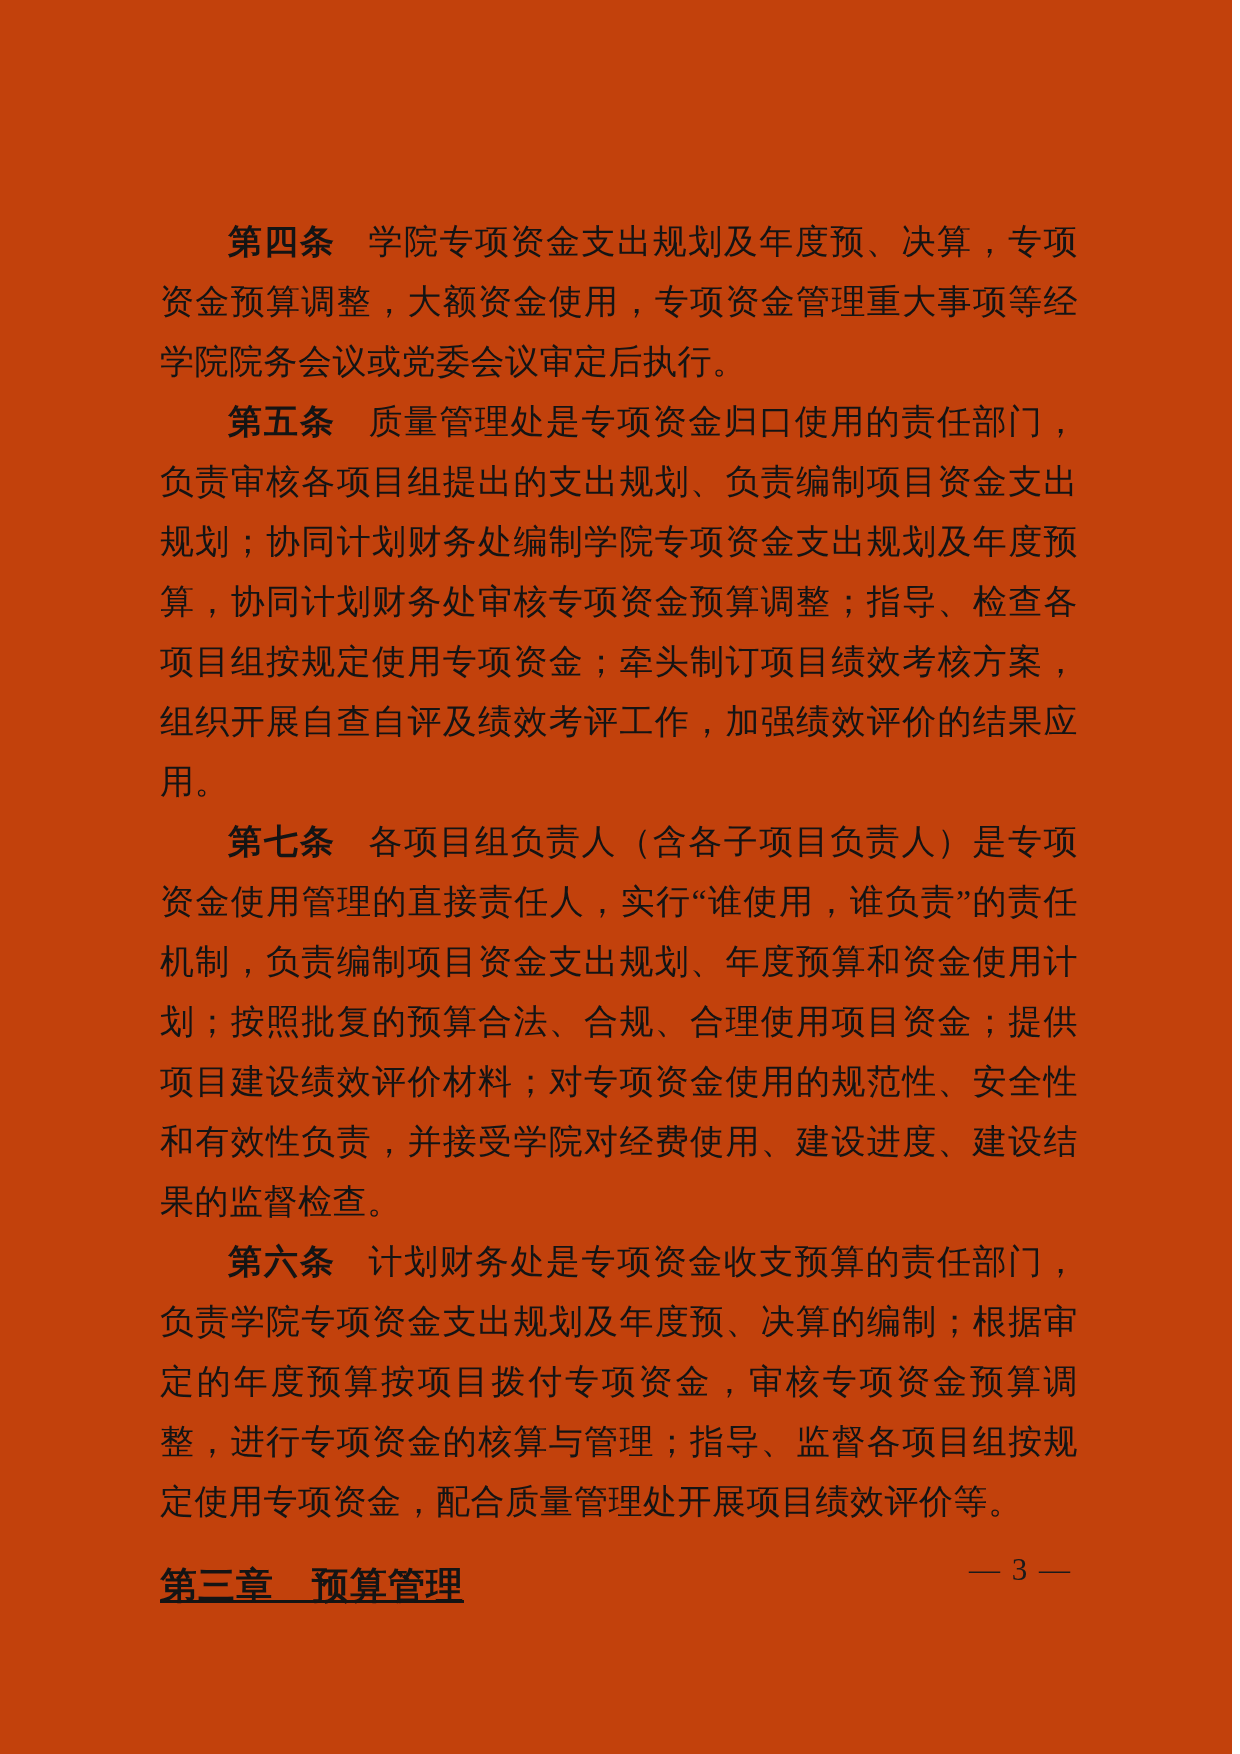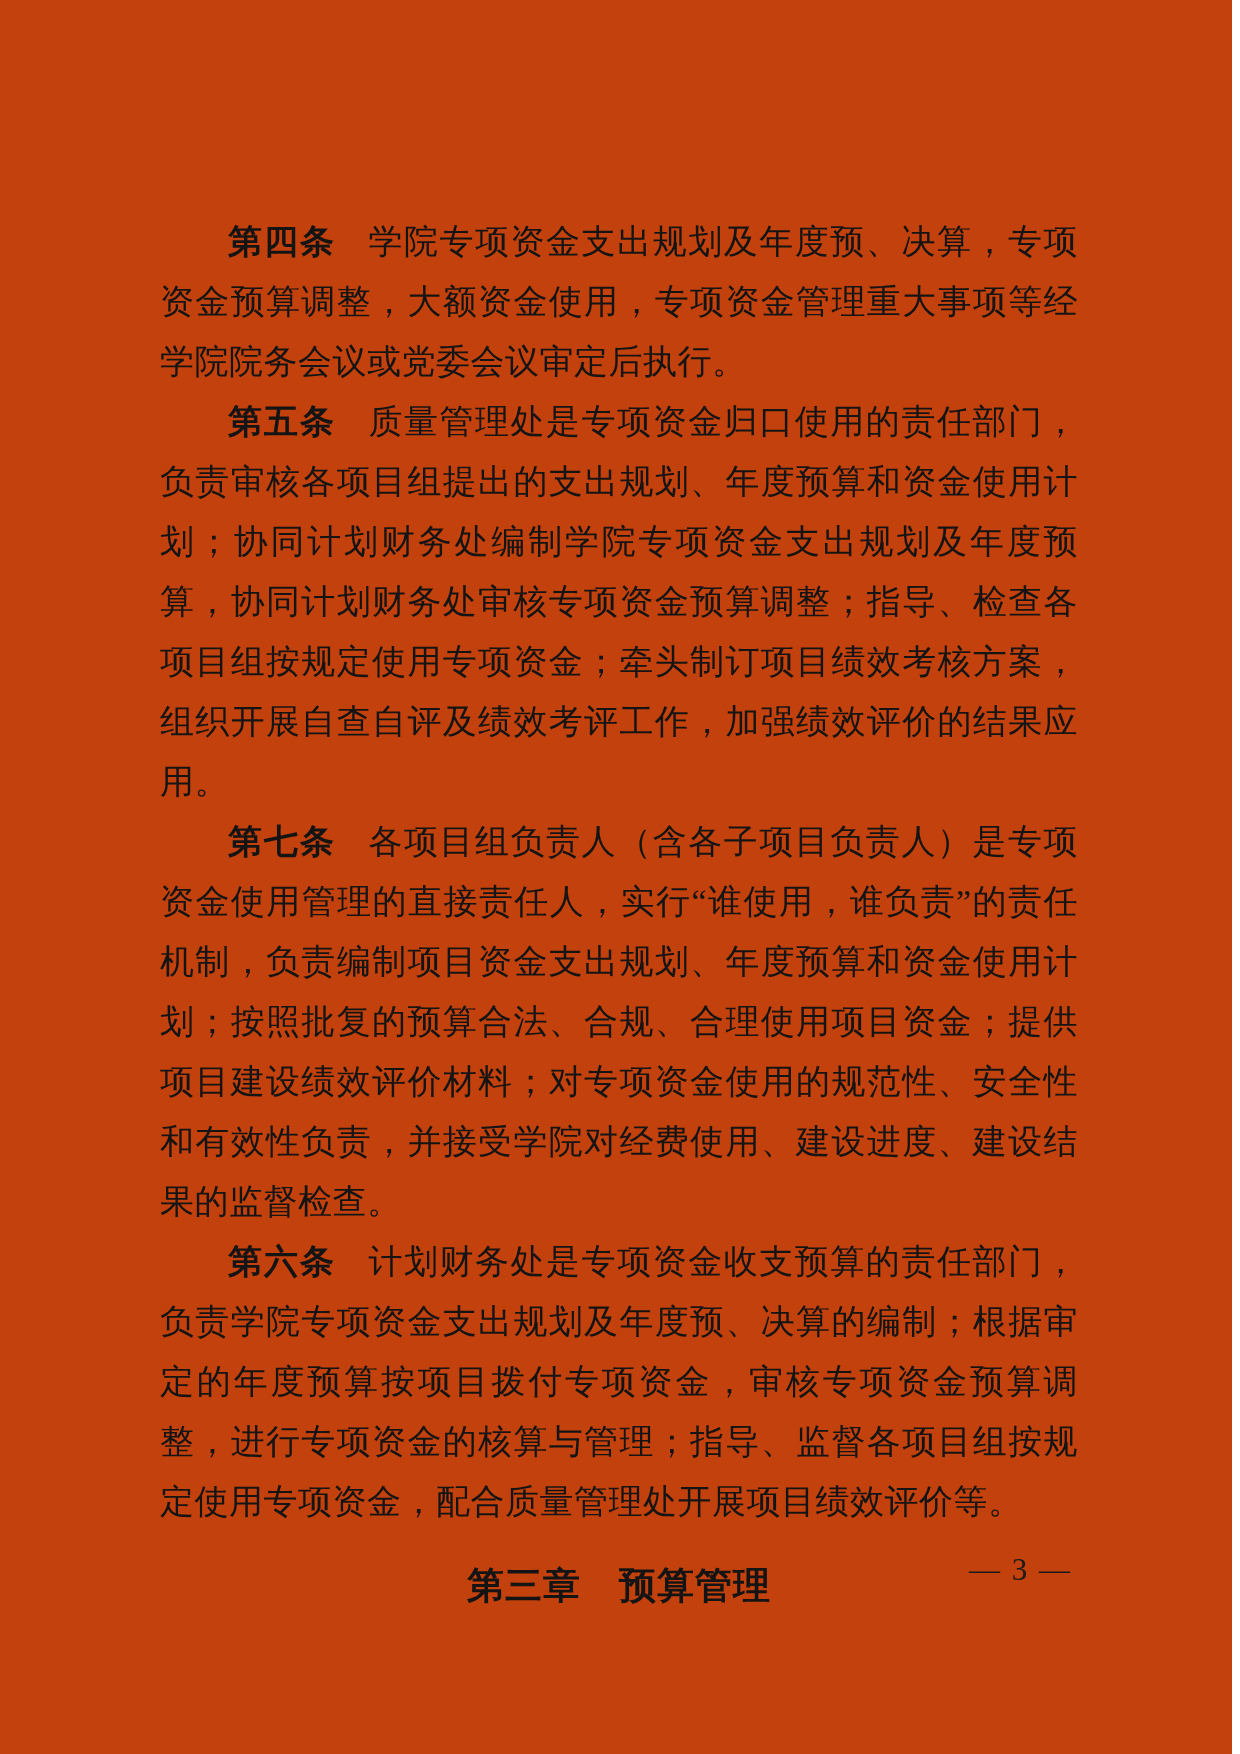--- a/index.html
+++ b/index.html
@@ -33,43 +33,43 @@
   .art-label {
     font-weight: bold;
     margin-right: 0.95em;
     letter-spacing: 1px;
   }
   .chapter {
     margin: 26px 0 17px 0;
     font-size: 37px;
     line-height: 56px;
     font-weight: bold;
-    text-align: center;
     text-indent: 0;
     letter-spacing: 1px;
+    text-decoration: underline;
   }
   .page-number {
     position: absolute;
     top: 1550px;
     right: 160px;
     font-size: 31px;
     line-height: 40px;
     letter-spacing: 2px;
     color: #1a1a1a;
   }
 </style>
 </head>
 <body>
 
 <div class="page">
   <div class="content">
 
     <p class="para"><span class="art-label">第四条</span><span>学院专项资金支出规划及年度预、决算，专项资金预算调整，大额资金使用，专项资金管理重大事项等经学院院务会议或党委会议审定后执行。</span></p>
 
-    <p class="para"><span class="art-label">第五条</span><span>质量管理处是专项资金归口使用的责任部门，负责审核各项目组提出的支出规划、年度预算和资金使用计划；协同计划财务处编制学院专项资金支出规划及年度预算，协同计划财务处审核专项资金预算调整；指导、检查各项目组按规定使用专项资金；牵头制订项目绩效考核方案，组织开展自查自评及绩效考评工作，加强绩效评价的结果应用。</span></p>
+    <p class="para"><span class="art-label">第五条</span><span>质量管理处是专项资金归口使用的责任部门，负责审核各项目组提出的支出规划、负责编制项目资金支出规划；协同计划财务处编制学院专项资金支出规划及年度预算，协同计划财务处审核专项资金预算调整；指导、检查各项目组按规定使用专项资金；牵头制订项目绩效考核方案，组织开展自查自评及绩效考评工作，加强绩效评价的结果应用。</span></p>
 
     <p class="para"><span class="art-label">第七条</span><span>各项目组负责人（含各子项目负责人）是专项资金使用管理的直接责任人，实行“谁使用，谁负责”的责任机制，负责编制项目资金支出规划、年度预算和资金使用计划；按照批复的预算合法、合规、合理使用项目资金；提供项目建设绩效评价材料；对专项资金使用的规范性、安全性和有效性负责，并接受学院对经费使用、建设进度、建设结果的监督检查。</span></p>
 
     <p class="para"><span class="art-label">第六条</span><span>计划财务处是专项资金收支预算的责任部门，负责学院专项资金支出规划及年度预、决算的编制；根据审定的年度预算按项目拨付专项资金，审核专项资金预算调整，进行专项资金的核算与管理；指导、监督各项目组按规定使用专项资金，配合质量管理处开展项目绩效评价等。</span></p>
 
     <h2 class="chapter">第三章　预算管理</h2>
 
   </div>
 
   <div class="page-number">— 3 —</div>

